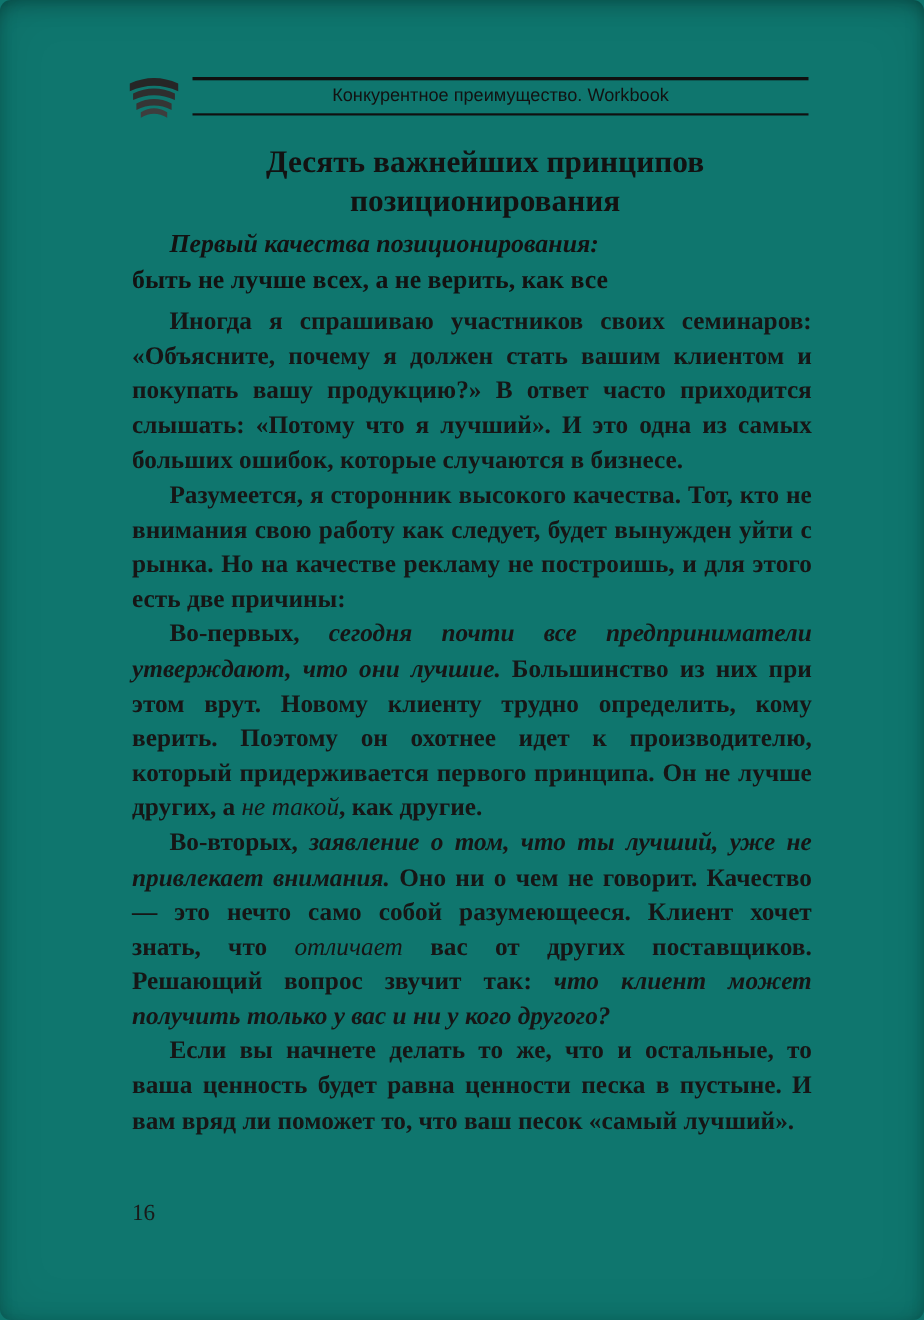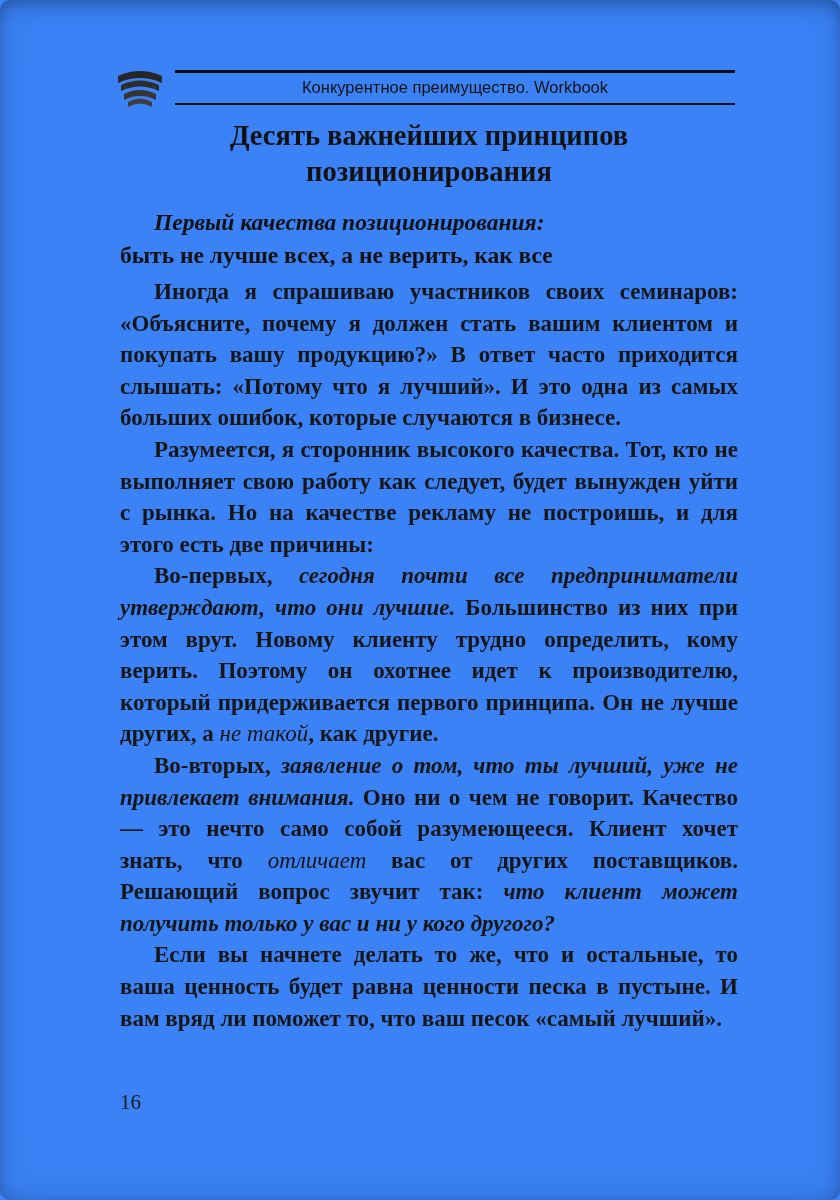--- a/index.html
+++ b/index.html
@@ -4,21 +4,21 @@
 <style>
   html, body {
     margin: 0;
     padding: 0;
     background: #ffffff;
   }
   .page {
     position: relative;
     width: 840px;
     height: 1200px;
-    background: #3b82f6;
+    background: #0f766e;
     color: #141414;
     font-family: "Liberation Serif", serif;
     overflow: hidden;
   }
   
   .page::before {
     content: "";
     position: absolute;
     inset: 0;
     pointer-events: none;
@@ -64,21 +64,21 @@
     padding: 6px 0 7px 0;
     color: #121212;
   }
 
   
   .chapter-title {
     position: absolute;
     top: 118px;
     left: 120px;
     width: 618px;
-    margin: 0;
+    margin: 12px;
     text-align: center;
     font-size: 28.5px;
     font-weight: 700;
     line-height: 1.28;
     color: #121212;
   }
   .chapter-title span { display: block; }
 
   
   .subheading {
@@ -160,21 +160,21 @@
 
   <h2 class="subheading">
     <span class="line1">Первый качества позиционирования:</span>
     <span class="line2">быть не лучше всех, а не верить, как все</span>
   </h2>
 
   <section class="body-text">
 
     <p><span class="run-normal">Иногда я спрашиваю участников своих семинаров: «Объясните, почему я должен стать вашим клиентом и покупать вашу продукцию?» В ответ часто приходится слышать: «Потому что я лучший». И это одна из самых больших ошибок, которые случаются в бизнесе.</span></p>
 
-    <p><span class="run-normal">Разумеется, я сторонник высокого качества. Тот, кто не выполняет свою работу как следует, будет вынужден уйти с рынка. Но на качестве рекламу не построишь, и для этого есть две причины:</span></p>
+    <p><span class="run-normal">Разумеется, я сторонник высокого качества. Тот, кто не внимания свою работу как следует, будет вынужден уйти с рынка. Но на качестве рекламу не построишь, и для этого есть две причины:</span></p>
 
     <p><span class="run-bold">Во-первых, </span><span class="run-bold-italic">сегодня почти все предприниматели утверждают, что они лучшие.</span><span class="run-normal"> Большинство из них при этом врут. Новому клиенту трудно определить, кому верить. Поэтому он охотнее идет к производителю, который придерживается первого принципа. Он не лучше других, а </span><span class="run-italic">не такой</span><span class="run-normal">, как другие.</span></p>
 
     <p><span class="run-bold">Во-вторых, </span><span class="run-bold-italic">заявление о том, что ты лучший, уже не привлекает внимания.</span><span class="run-normal"> Оно ни о чем не говорит. Качество — это нечто само собой разумеющееся. Клиент хочет знать, что </span><span class="run-italic">отличает</span><span class="run-normal"> вас от других поставщиков. Решающий вопрос звучит так: </span><span class="run-bold-italic">что клиент может получить только у вас и ни у кого другого?</span></p>
 
     <p><span class="run-normal">Если вы начнете делать то же, что и остальные, то ваша ценность будет равна ценности песка в пустыне. И вам вряд ли поможет то, что ваш песок «самый лучший».</span></p>
 
   </section>
 
   <div class="page-number">16</div>

